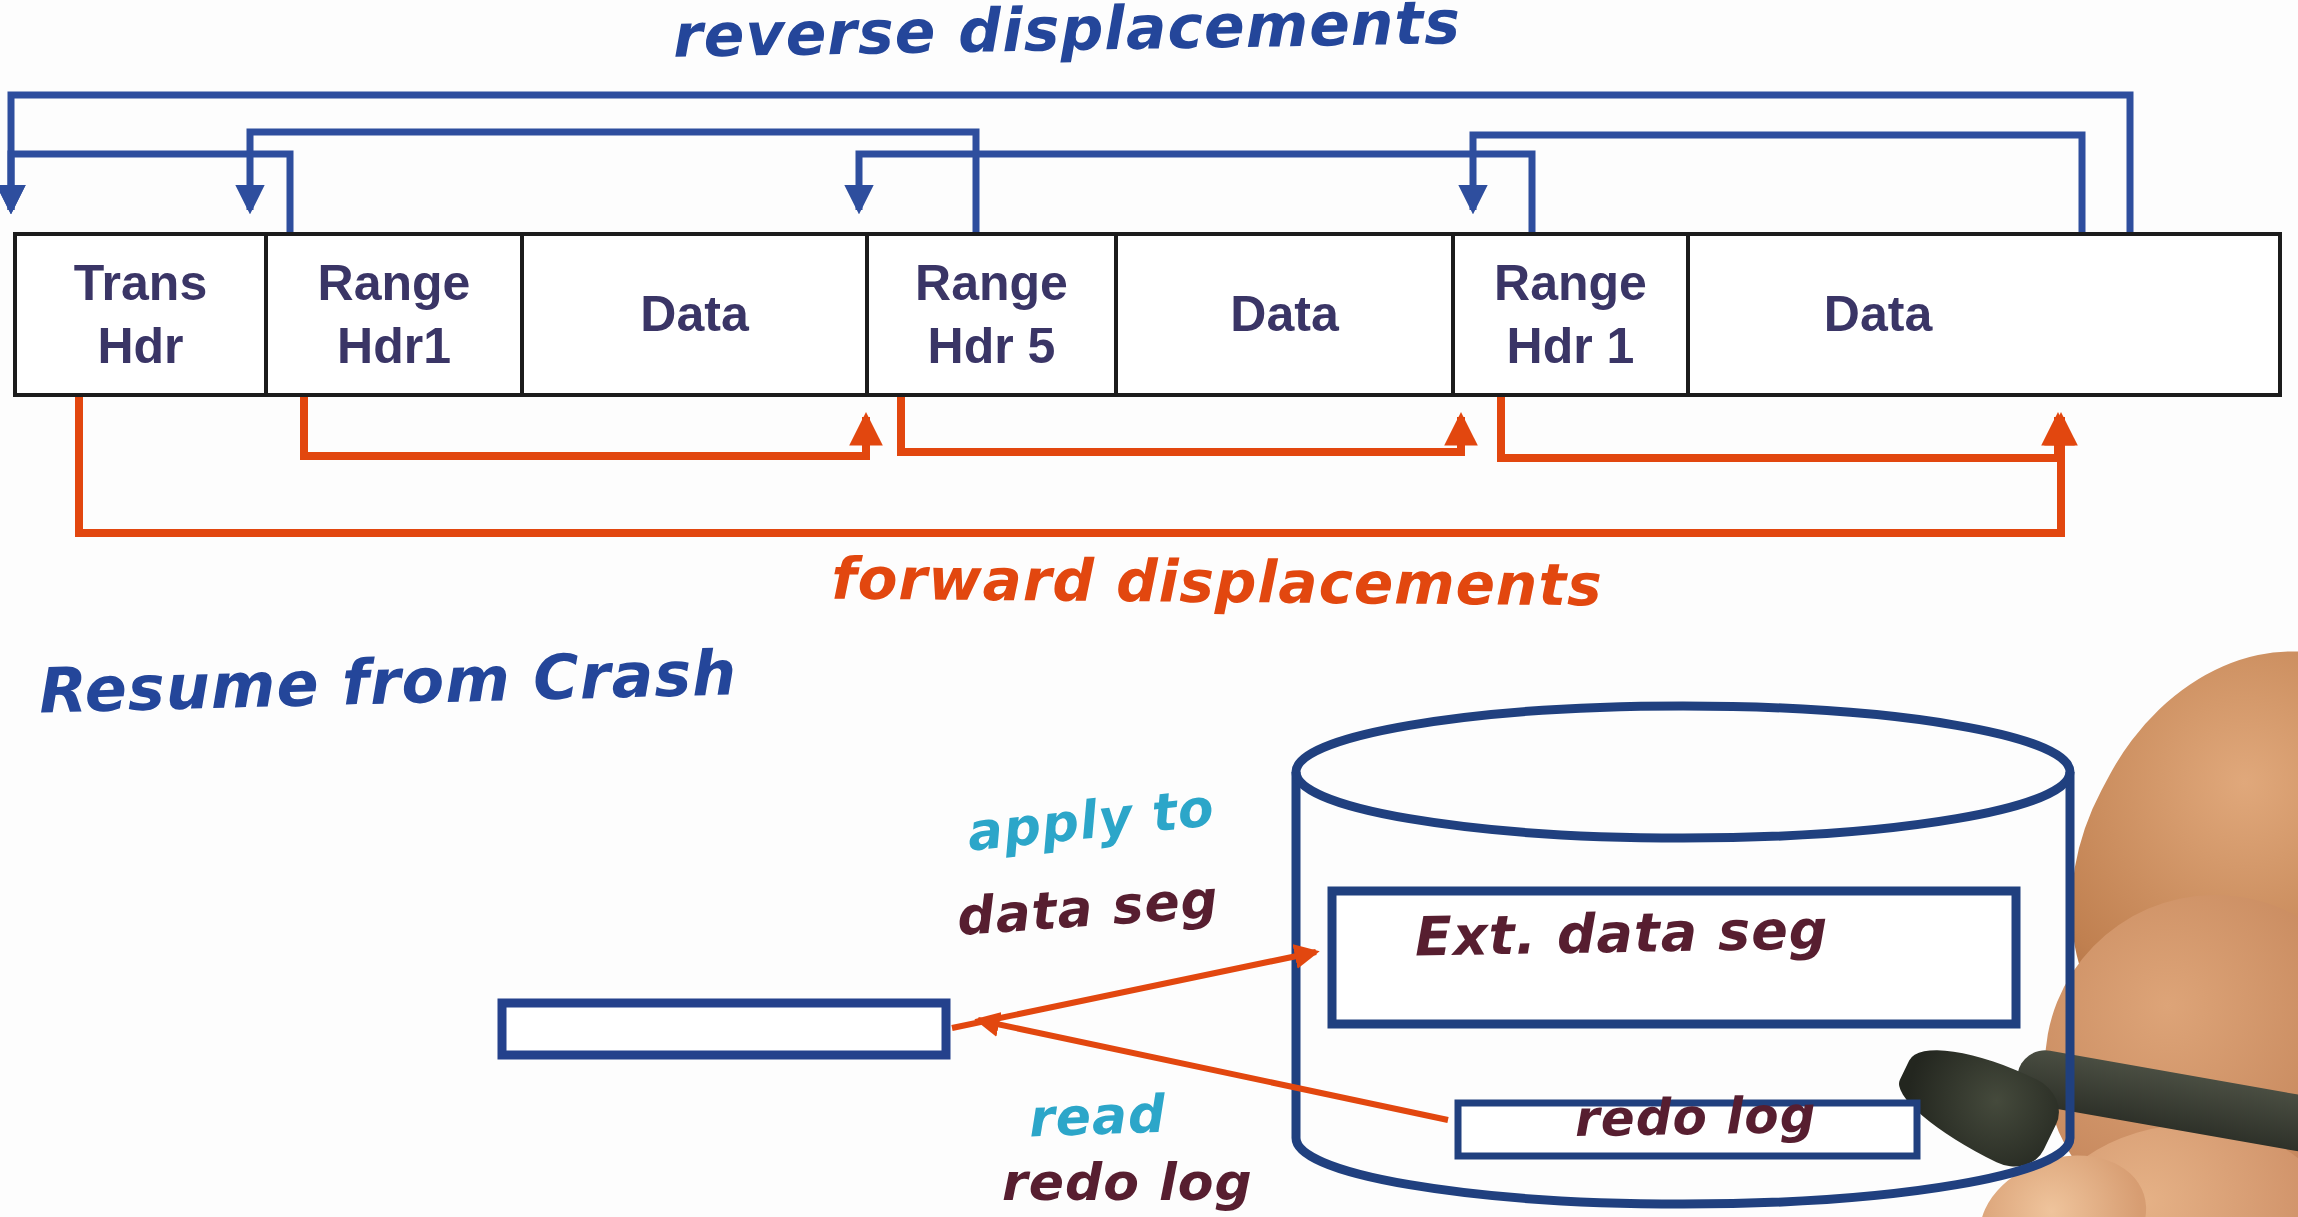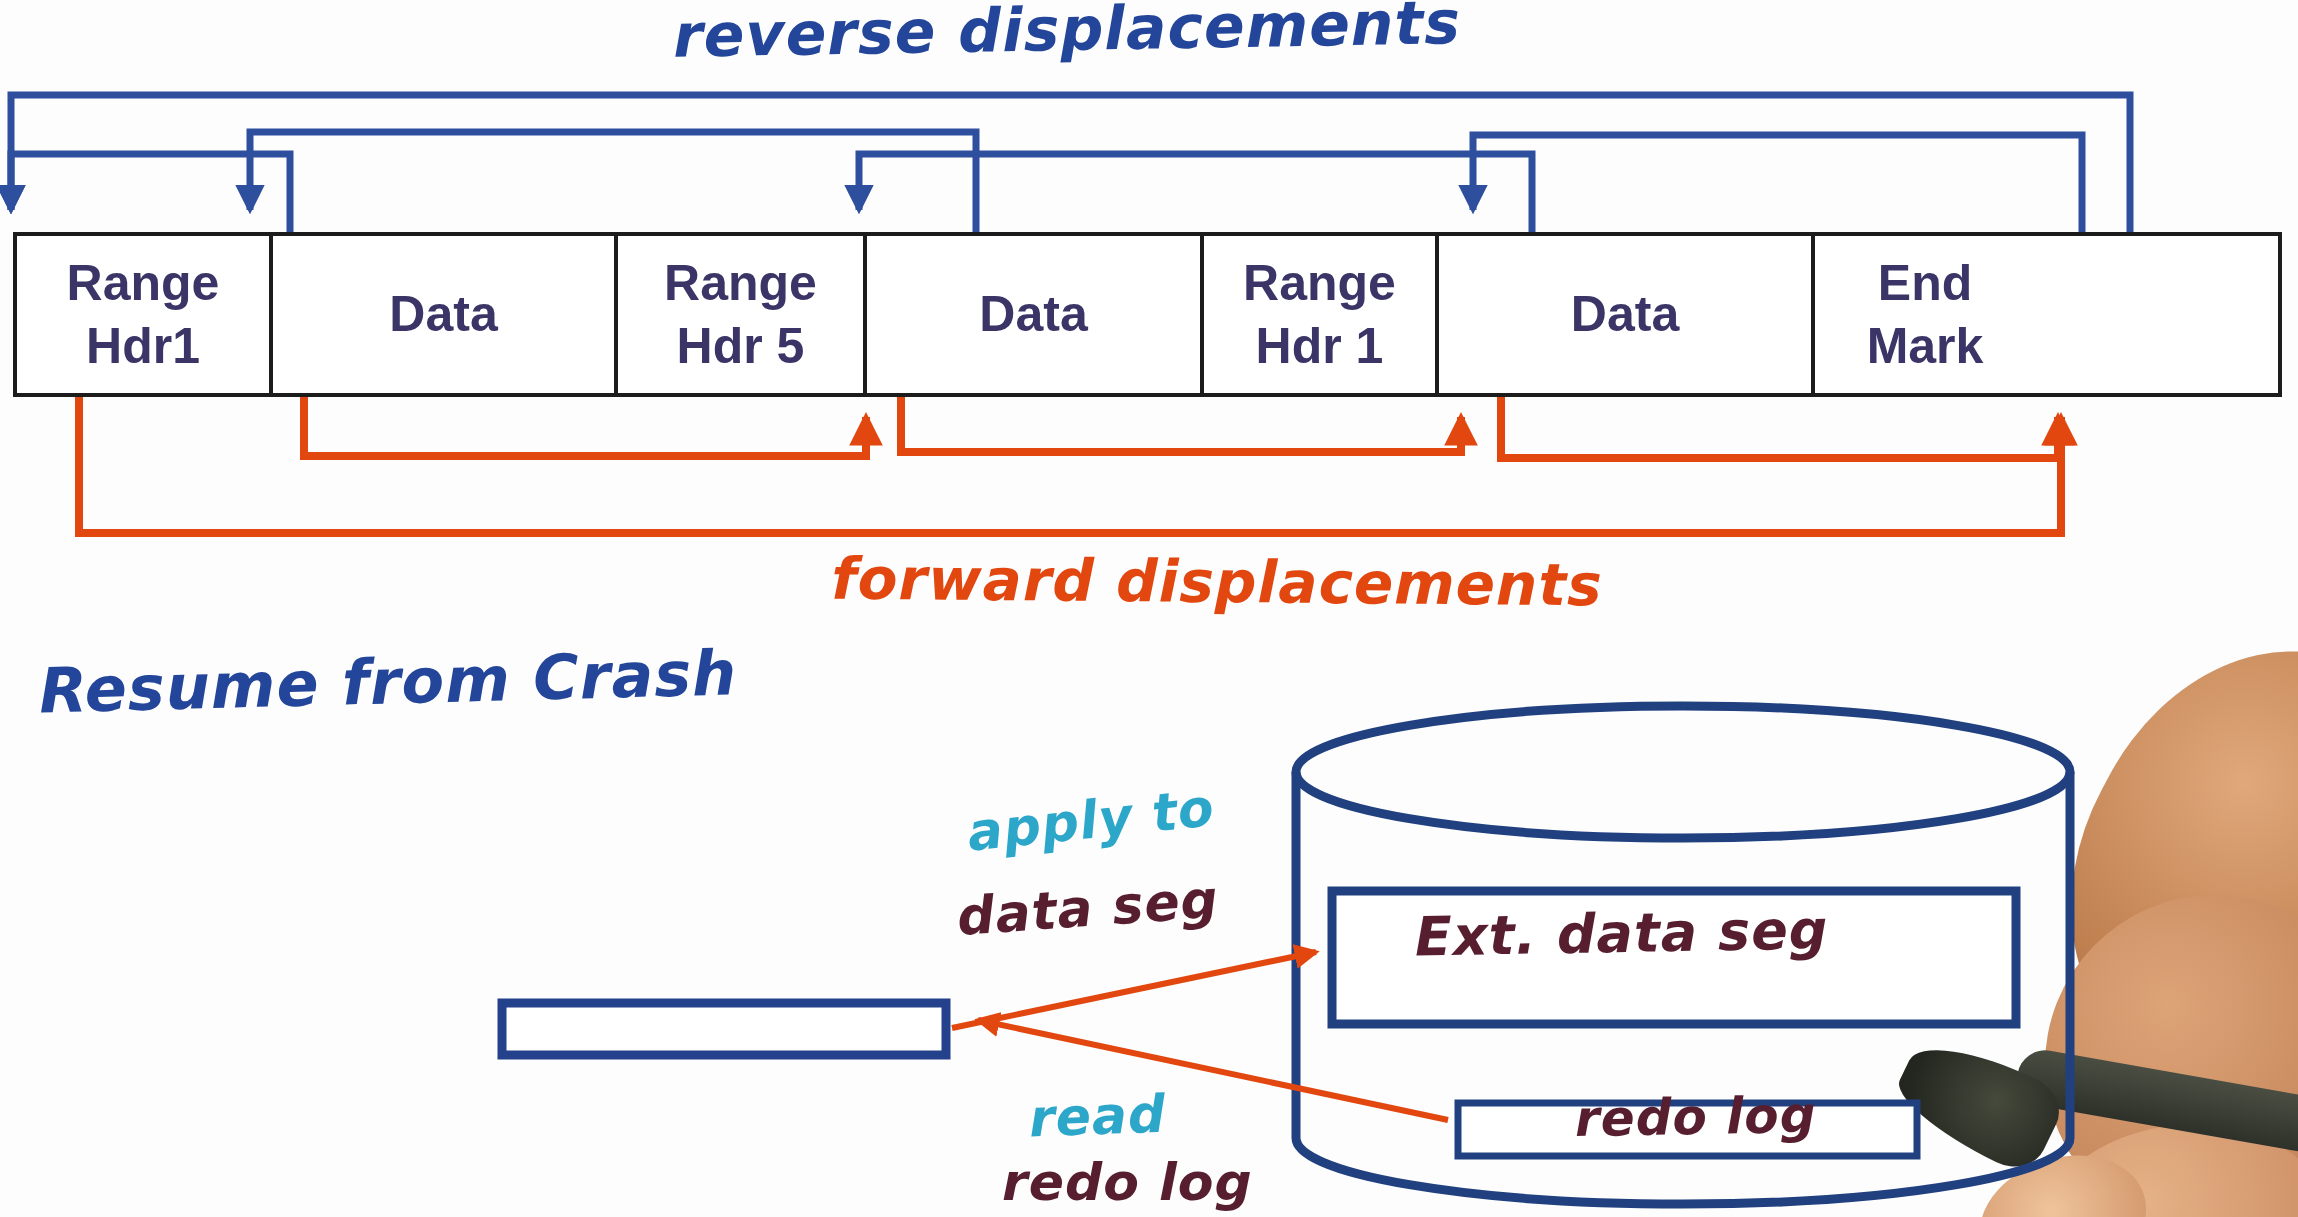--- a/index.html
+++ b/index.html
@@ -92,44 +92,44 @@
   <div class="hand-part finger-shadow"></div>
   <div class="hand-part hand-mid"></div>
   <div class="hand-part hand-lower"></div>
   <div class="hand-part finger-tip"></div>
   <div class="hand-part pen-barrel"></div>
   <div class="hand-part pen-tip"></div>
 </div>
 
 <div class="record-layer">
   <div class="record-row" id="record-row" style="left: 13px; top: 232px; width: 2269px; height: 165px;">
+      <div class="record-cell" style="flex: 0 0 251px;">
+        <div>Trans</div>
+        <div>Hdr</div>
+      </div>
       <div class="record-cell" style="flex: 0 0 256px;">
         <div>Range</div>
         <div>Hdr1</div>
       </div>
       <div class="record-cell" style="flex: 0 0 345px;">
         <div>Data</div>
       </div>
       <div class="record-cell" style="flex: 0 0 249px;">
         <div>Range</div>
         <div>Hdr 5</div>
       </div>
       <div class="record-cell" style="flex: 0 0 337px;">
         <div>Data</div>
       </div>
       <div class="record-cell" style="flex: 0 0 235px;">
         <div>Range</div>
         <div>Hdr 1</div>
       </div>
       <div class="record-cell" style="flex: 0 0 376px;">
         <div>Data</div>
-      </div>
-      <div class="record-cell" style="flex: 0 0 220px;">
-        <div>End</div>
-        <div>Mark</div>
       </div>
     </div>
 </div>
 
 <svg class="svg-layer" id="diagram-svg" width="2298" height="1217" viewBox="0 0 2298 1217">
   <defs>
     <marker id="ah-blue" viewBox="0 0 10 10" refX="8.5" refY="5" markerWidth="4.2" markerHeight="4.2" orient="auto">
       <path d="M0,0 L10,5 L0,10 z" fill="#2e4e9e"></path>
     </marker>
     <marker id="ah-orange" viewBox="0 0 10 10" refX="8.5" refY="5" markerWidth="4.2" markerHeight="4.2" orient="auto">

